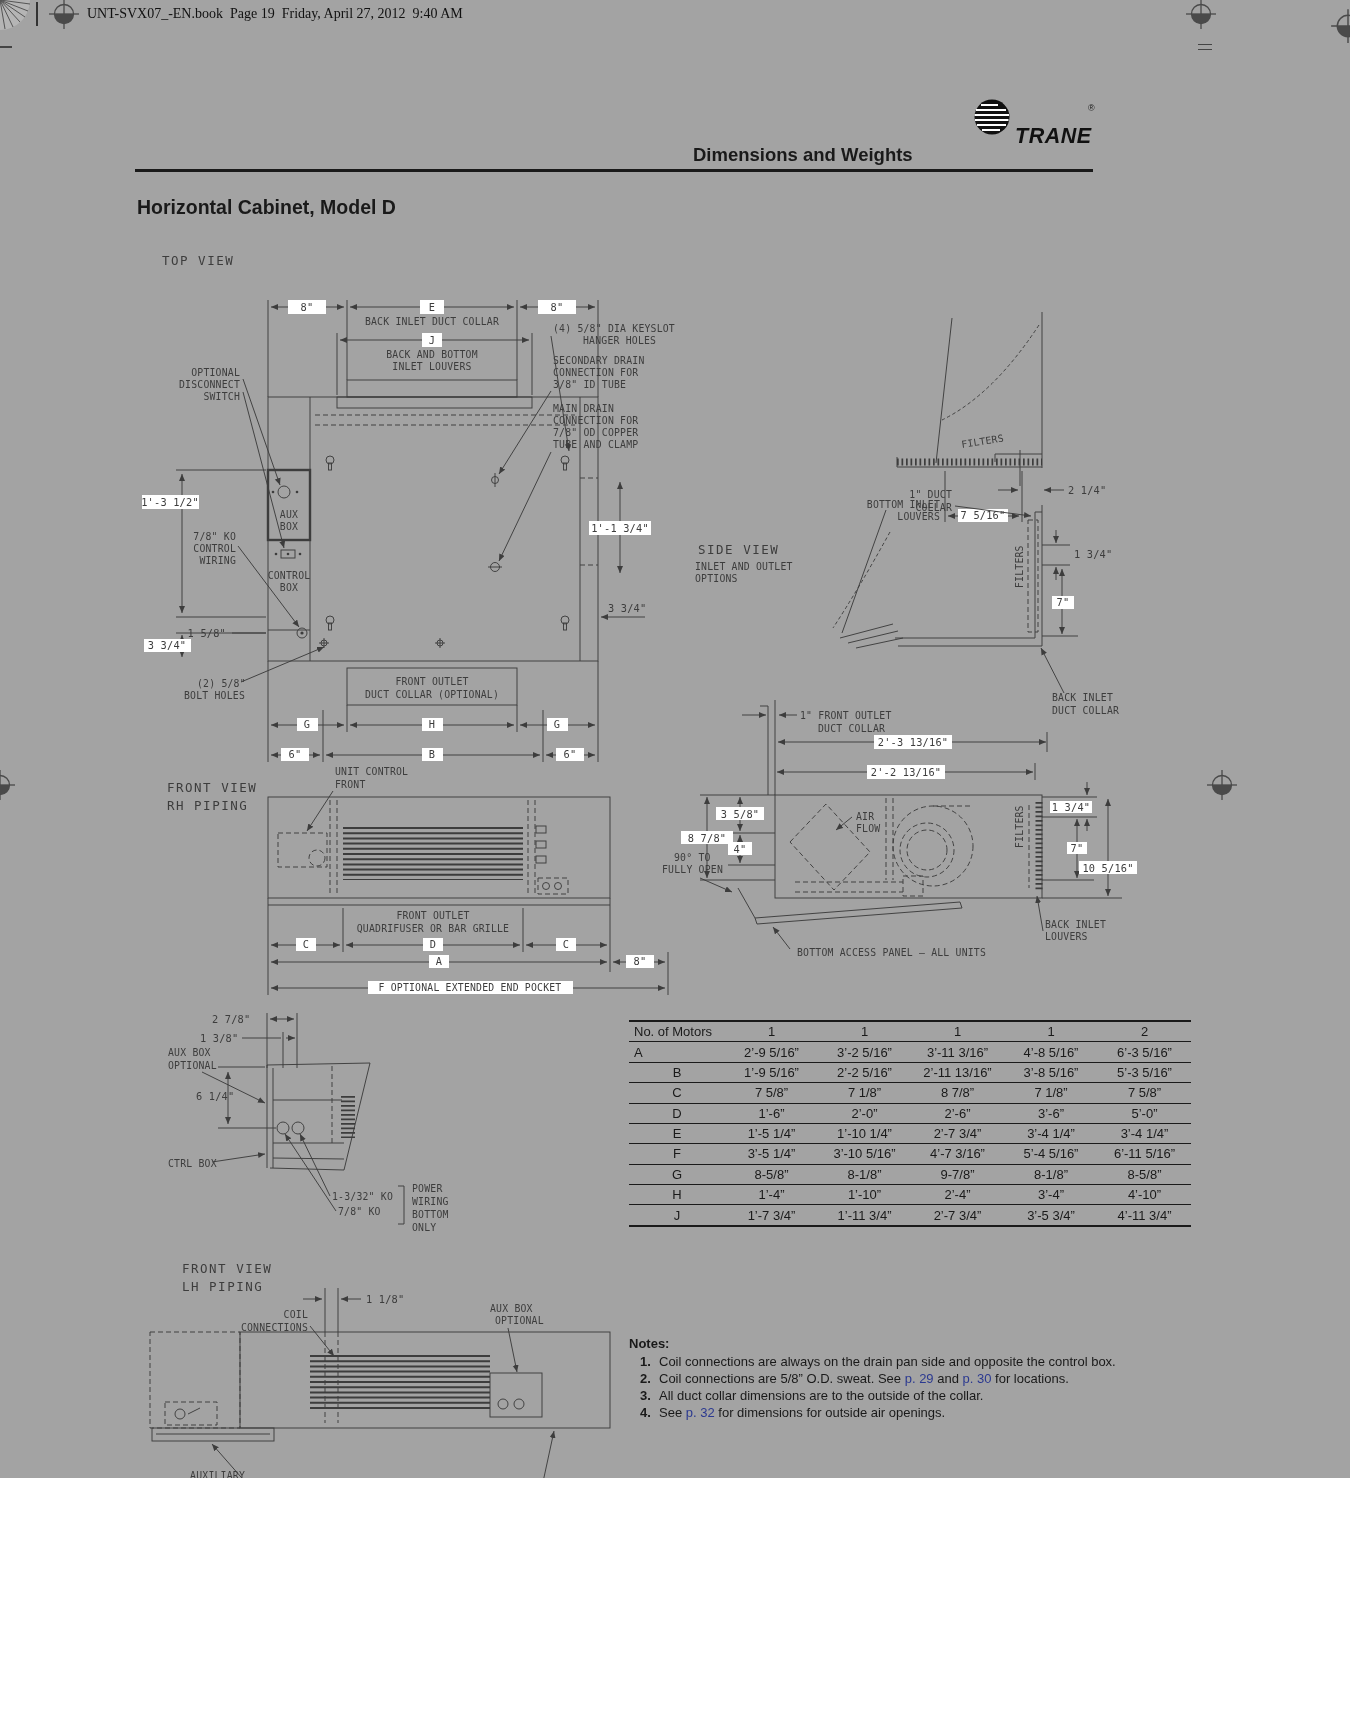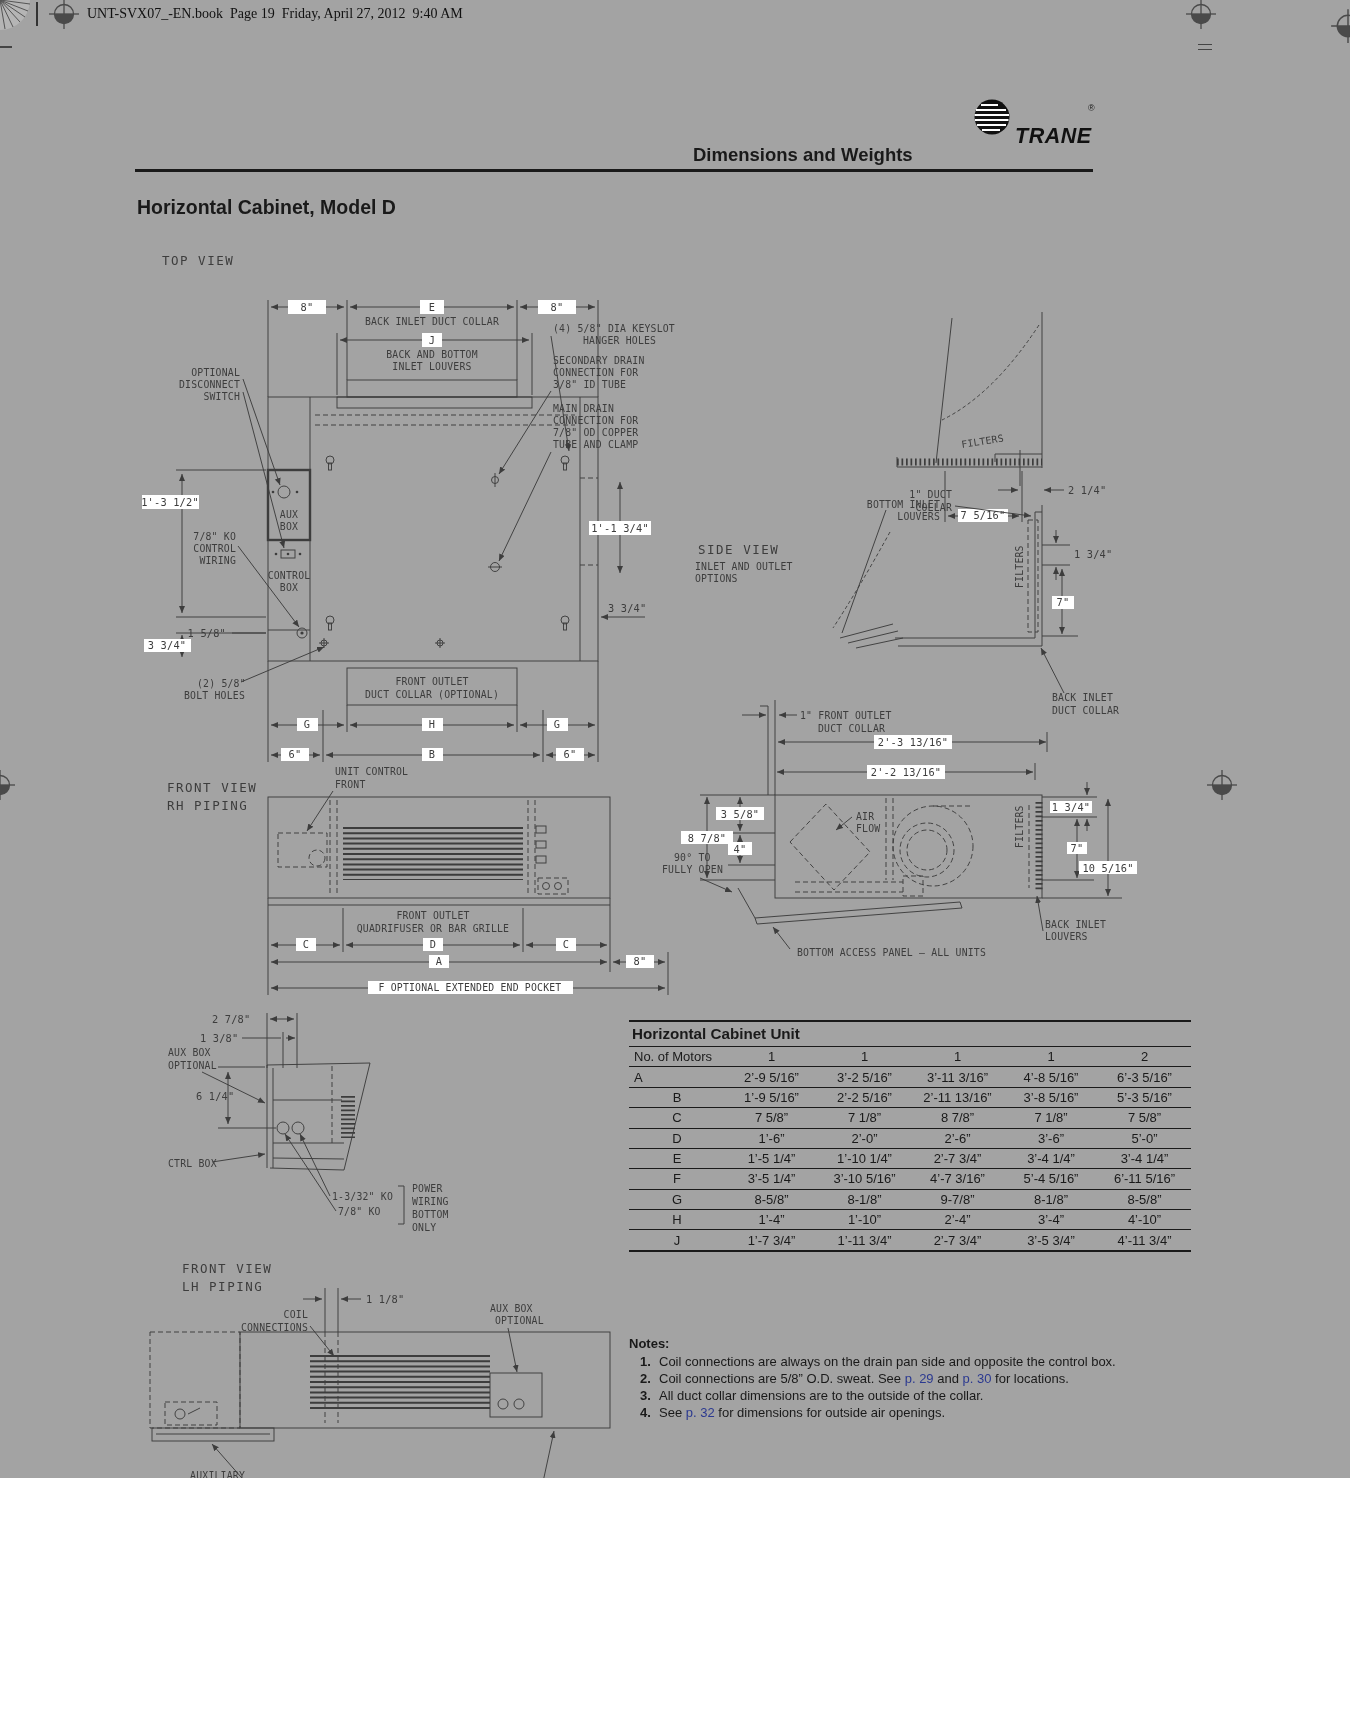--- a/index.html
+++ b/index.html
@@ -559,23 +559,20 @@
   <table class="dims abs" style="left:629px;top:1020px">
     <colgroup>
         <col style="width:96px">
         <col style="width:93px">
         <col style="width:93px">
         <col style="width:93px">
         <col style="width:94px">
         <col style="width:93px">
       </colgroup>
     <thead>
-      <tr class="ttl">
-          <th colspan="6">Horizontal Cabinet Unit</th>
-        </tr>
     </thead>
     <tbody>
       <tr>
           <td>No. of Motors</td>
           <td>1</td>
           <td>1</td>
           <td>1</td>
           <td>1</td>
           <td>2</td>
         </tr>

